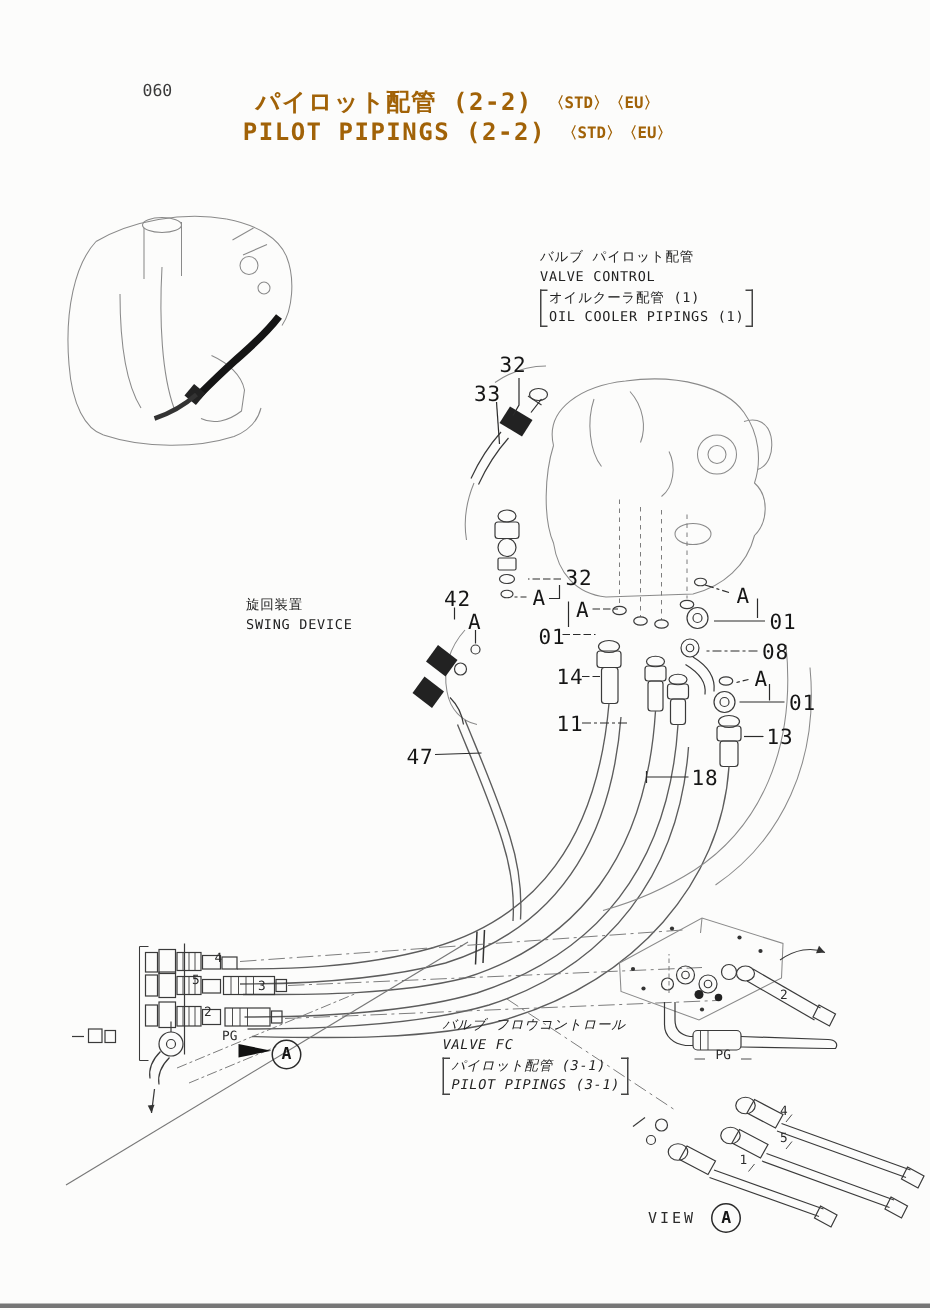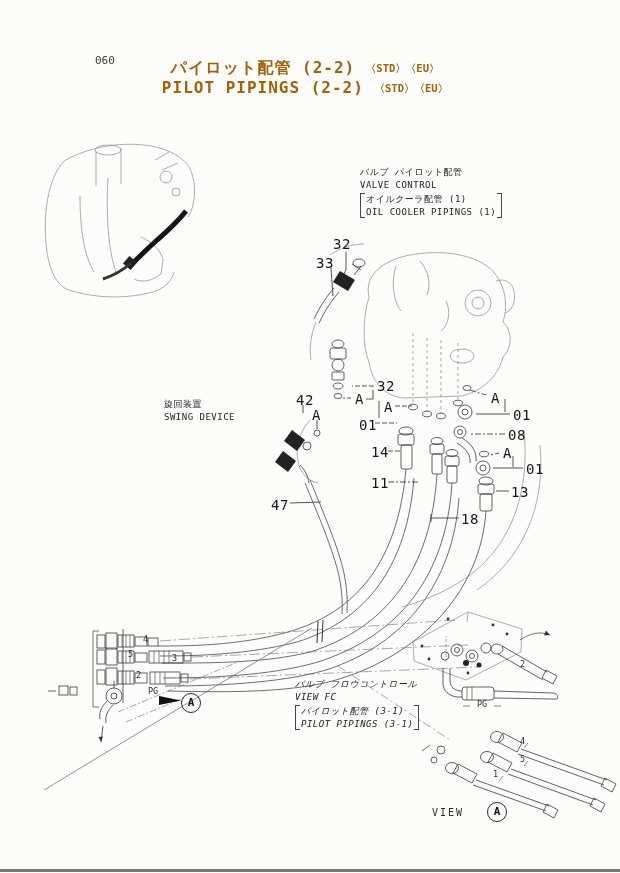--- a/index.html
+++ b/index.html
@@ -13,21 +13,21 @@
   .callout-block{font-size:9px;line-height:12.5px;letter-spacing:.5px;color:#222;}
   .bracket{position:relative;display:inline-block;padding:1px 6px;margin-top:1px;}
   .bracket::before,.bracket::after{content:"";position:absolute;top:1px;bottom:1px;width:4px;
       border-top:1px solid #444;border-bottom:1px solid #444;}
   .bracket::before{left:0;border-left:1px solid #444;}
   .bracket::after{right:0;border-right:1px solid #444;}
   .lbl{position:absolute;font-size:14px;letter-spacing:.5px;color:#161616;white-space:nowrap;}
   .port{position:absolute;font-size:8.5px;color:#2b2b2b;white-space:nowrap;}
   .refcircle{position:absolute;width:18px;height:18px;border:1.2px solid #2a2a2a;border-radius:50%;
       font-size:11px;font-weight:700;text-align:center;line-height:17px;color:#161616;}
-  #view-block{left:432px;top:802px;display:flex;align-items:center;gap:23px;}
+  #view-block{left:432px;top:802px;display:flex;align-items:center;gap:10px;}
   #view-block .refcircle{position:static;flex:0 0 auto;}
   #view-label{font-size:10px;letter-spacing:2px;color:#2b2b2b;}
   #bottom-edge{left:0;top:869px;width:620px;height:3px;background:#2e2e2e;opacity:.65;}
   svg{position:absolute;left:0;top:0;}
   .faint{stroke:#8a8a8a;stroke-width:.7;fill:none;}
   .ink{stroke:#3a3a3a;stroke-width:.8;fill:none;}
   .hose{stroke:#5c5c5c;stroke-width:.9;fill:none;}
   .lead{stroke:#2a2a2a;stroke-width:.8;fill:none;}
   .cl{stroke:#6e6e6e;stroke-width:.6;fill:none;}
 </style>
@@ -273,21 +273,21 @@
   </div>
 </div>
 
 <div class="abs callout-block" style="left:164px;top:398px;">
   <div>旋回装置</div>
   <div>SWING DEVICE</div>
 </div>
 
 <div class="abs callout-block" style="left:295px;top:678px;font-style:italic;">
   <div>バルブ フロウコントロール</div>
-  <div>VIEW FC</div>
+  <div>VALVE FC</div>
   <div class="bracket">
     <div>パイロット配管 (3-1)</div>
     <div>PILOT PIPINGS (3-1)</div>
   </div>
 </div>
 
 <div class="lbl" style="left:333px;top:236px">32</div>
 <div class="lbl" style="left:316px;top:255px">33</div>
 <div class="lbl" style="left:377px;top:378px">32</div>
 <div class="lbl" style="left:355px;top:391px">A</div>

